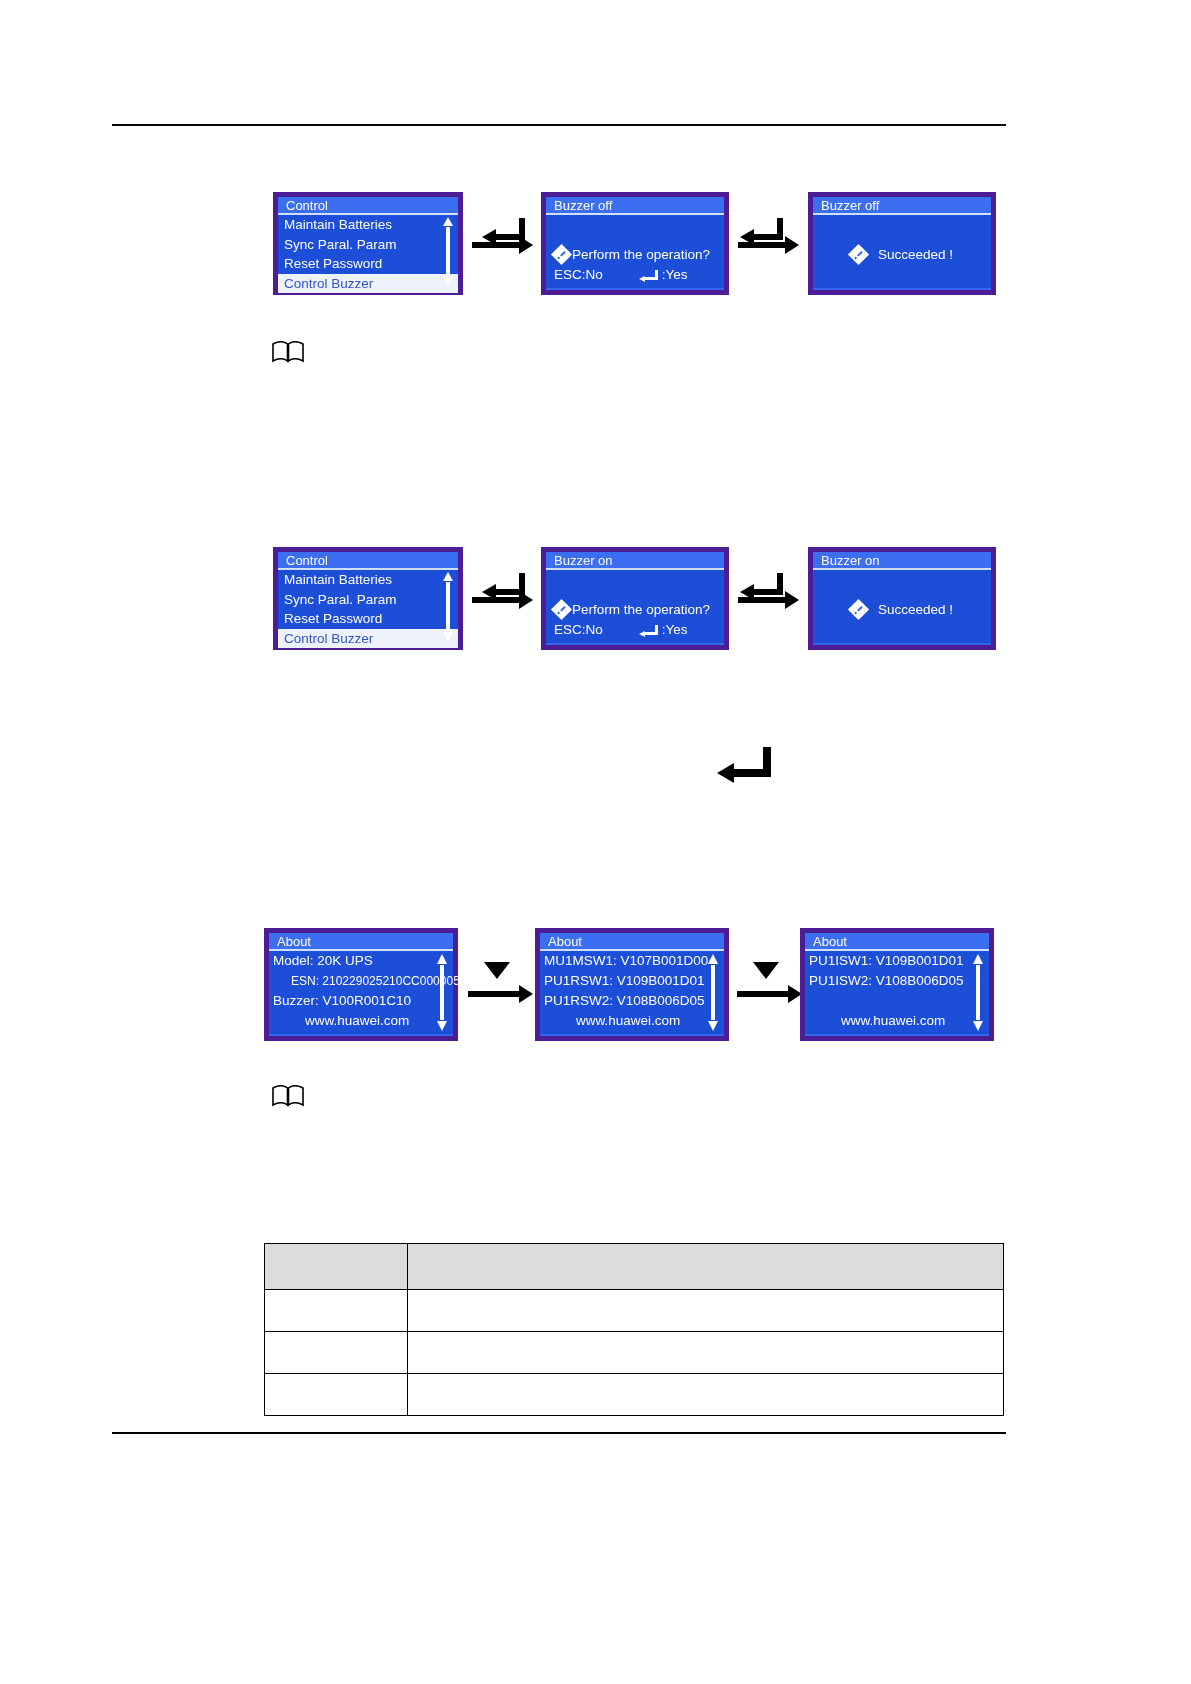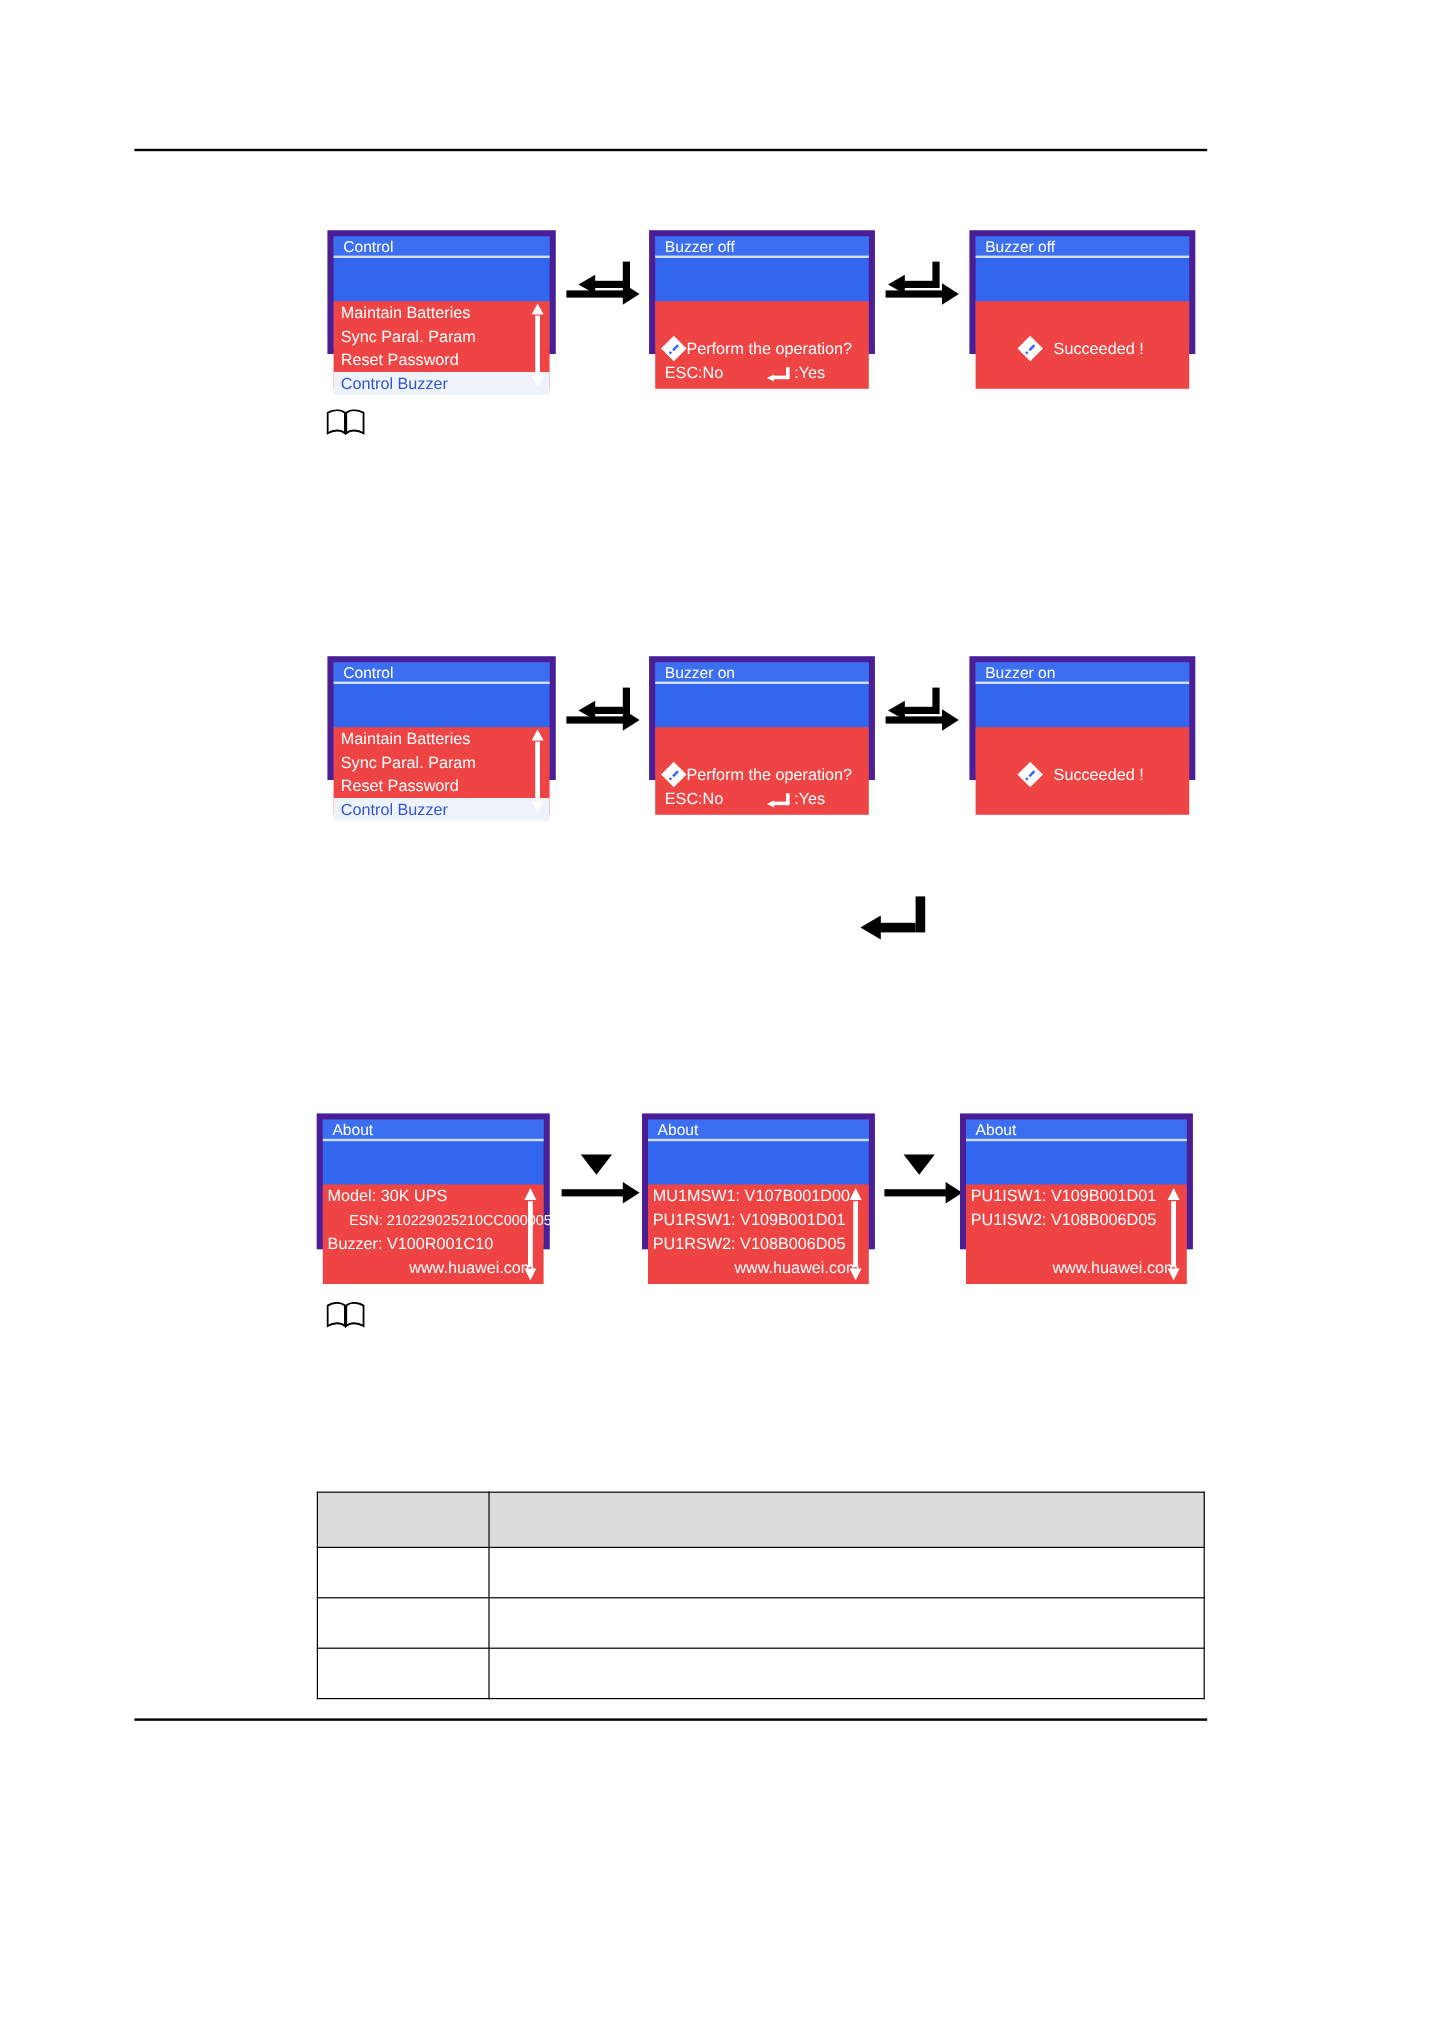--- a/index.html
+++ b/index.html
@@ -48,23 +48,22 @@
     color: #ffffff;
     font-size: 13px;
     padding-left: 8px;
     box-sizing: border-box;
     white-space: nowrap;
     border-bottom: 2px solid #cfe0ff;
   }
   .lcd-body {
     position: relative;
     height: calc(100% - 20px);
-    background: #ef4444;
+    background: #1d4ed8;
     box-sizing: border-box;
-    margin-top: 36px;
   }
 
   
   .menu-row {
     font-size: 13.5px;
     color: #ffffff;
     line-height: 19.5px;
     height: 19.5px;
     padding-left: 6px;
     white-space: nowrap;
@@ -151,21 +150,21 @@
   .about-line {
     font-size: 13.5px;
     color: #ffffff;
     line-height: 20px;
     height: 20px;
     white-space: nowrap;
     box-sizing: border-box;
   }
   .about-line.pad0  { padding-left: 4px; }
   .about-line.pad1  { padding-left: 22px; }
-  .about-line.pad2  { padding-left: 72px; }
+  .about-line.pad2  { padding-left: 36px; }
 
   
   .vscroll2 {
     position: absolute;
     right: 6px;
     top: 3px;
     bottom: 3px;
     width: 10px;
   }
   .vscroll2 .bar {
@@ -462,21 +461,21 @@
 
   <div class="entglyph-lg" style="left:725px; top:745px;">
     <div class="shaft"></div>
       <div class="riser"></div>
       <div class="head"></div>
   </div>
 
   <div class="lcd" style="left:264px; top:928px; width:194px; height:113px;">
     <div class="lcd-title">About</div>
     <div class="lcd-body">
-      <div class="about-line pad0">Model: 30K UPS</div>
+      <div class="about-line pad0">Model: 20K UPS</div>
       <div class="about-line pad1" style="font-size:12px;">ESN: 210229025210CC000005</div>
       <div class="about-line pad0">Buzzer: V100R001C10</div>
       <div class="about-line pad2">www.huawei.com</div>
       <div class="vscroll2">
         <div class="up"></div>
         <div class="bar"></div>
         <div class="dn"></div>
       </div>
     </div>
   </div>

